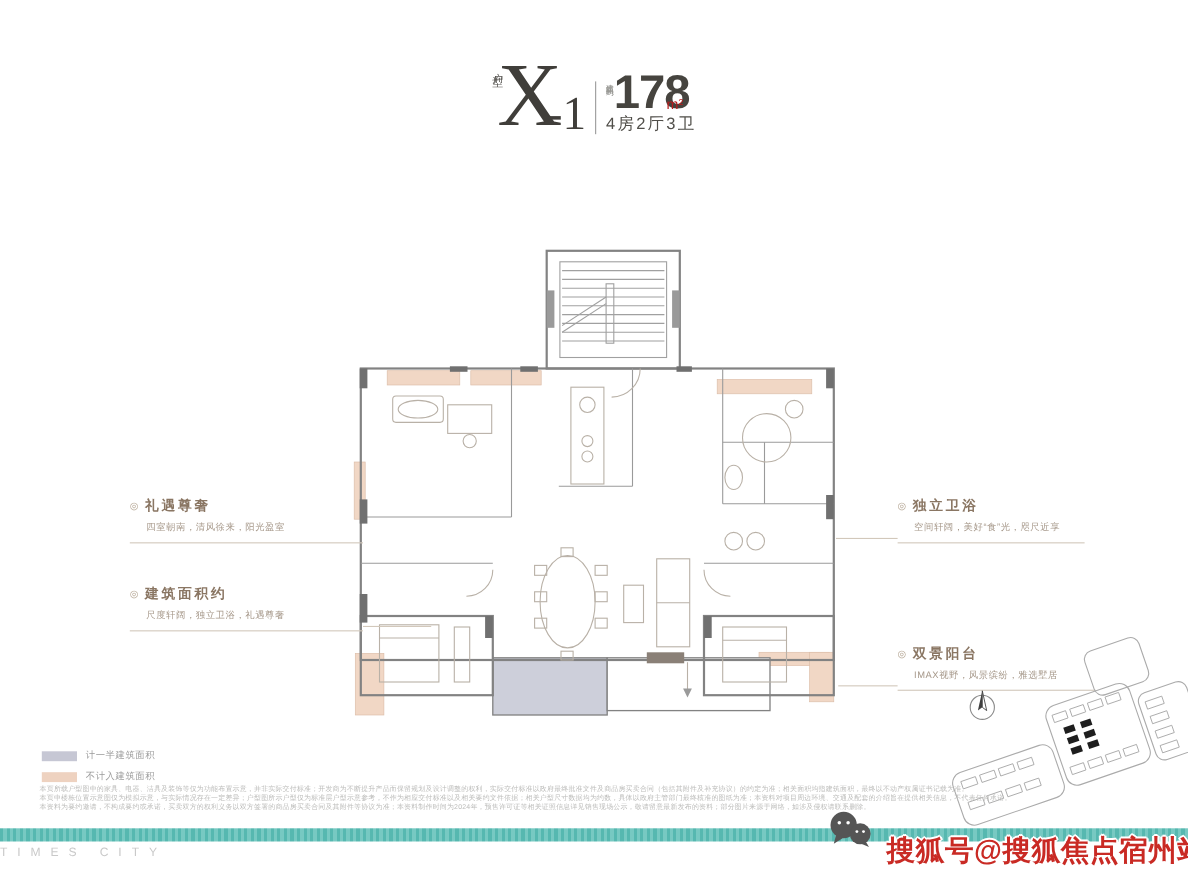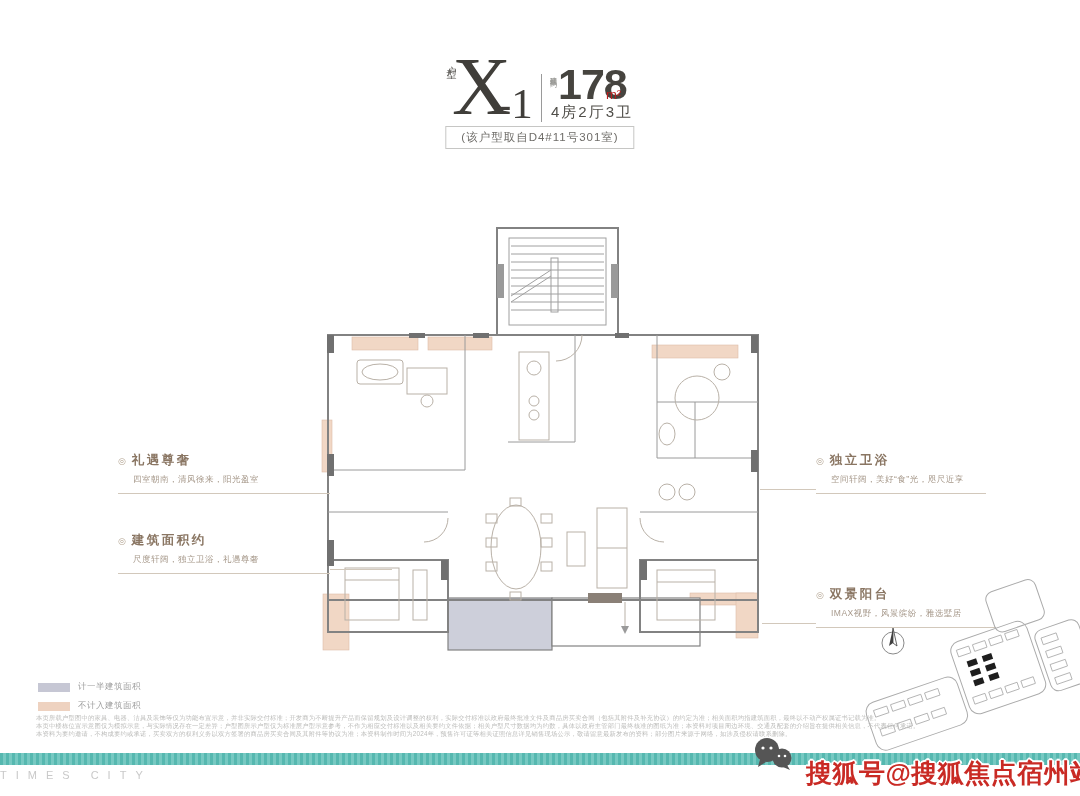--- a/index.html
+++ b/index.html
@@ -71,21 +71,20 @@
 <div class="page">
 
   <div class="unit-label">户型</div>
   <div class="big-x">X</div>
   <div class="big-x-suffix">-1</div>
   <div class="hdr-divider"></div>
   <div class="area-prefix">建筑面积约</div>
   <div class="area-value">178</div>
   <div class="area-unit">m²</div>
   <div class="rooms-line">4房2厅3卫</div>
-  <div class="source-note">(该户型取自D4#11号301室)</div>
 
 
   <svg class="plan-svg" width="470" height="460" viewBox="0 0 470 460" xmlns="http://www.w3.org/2000/svg">
 
     <g fill="#f1d7c5" stroke="#dcbda8" stroke-width="0.6">
       <rect x="47" y="135" width="66" height="13"></rect>
       <rect x="123" y="135" width="64" height="13"></rect>
       <rect x="347" y="143" width="86" height="13"></rect>
       <rect x="17" y="218" width="10" height="52"></rect>
       <rect x="18" y="392" width="26" height="56"></rect>

